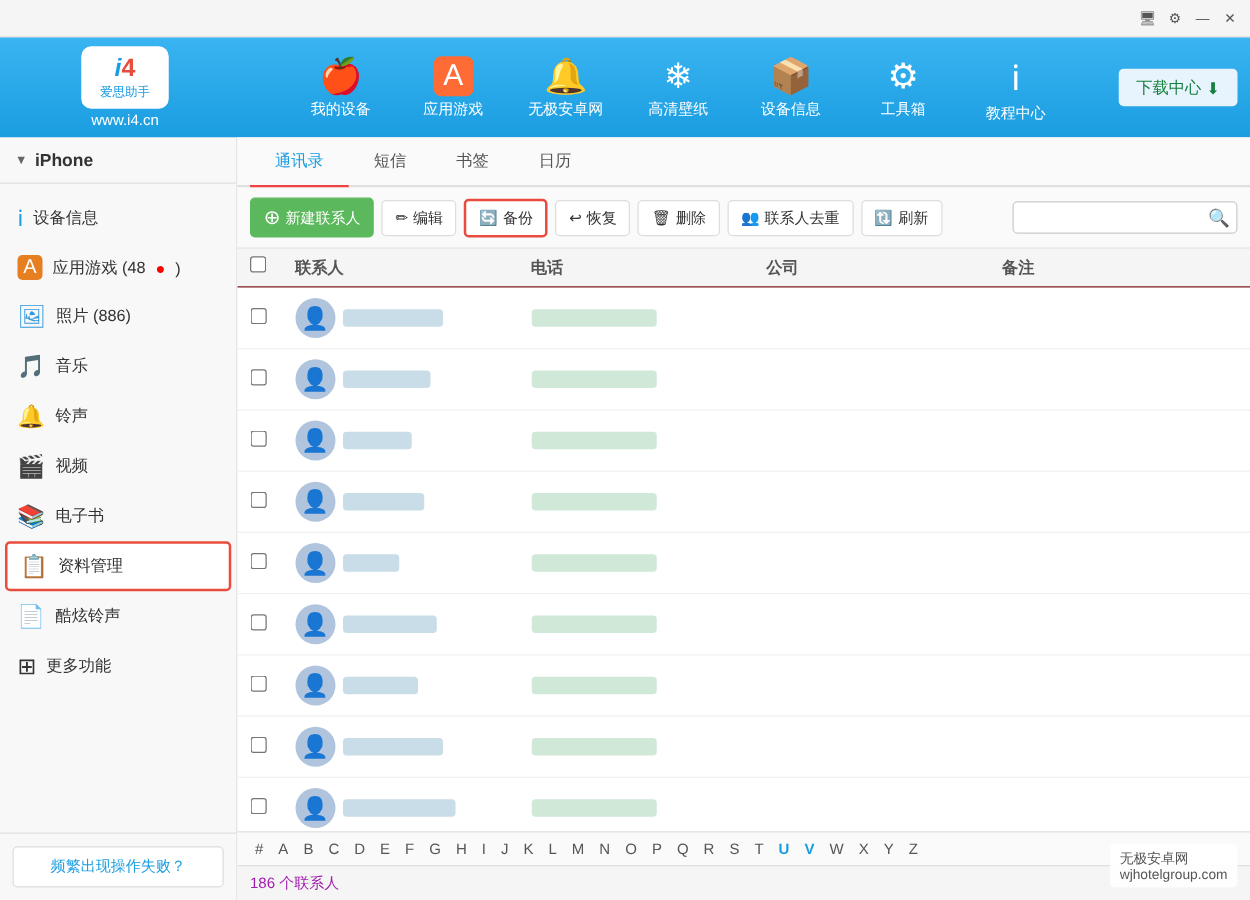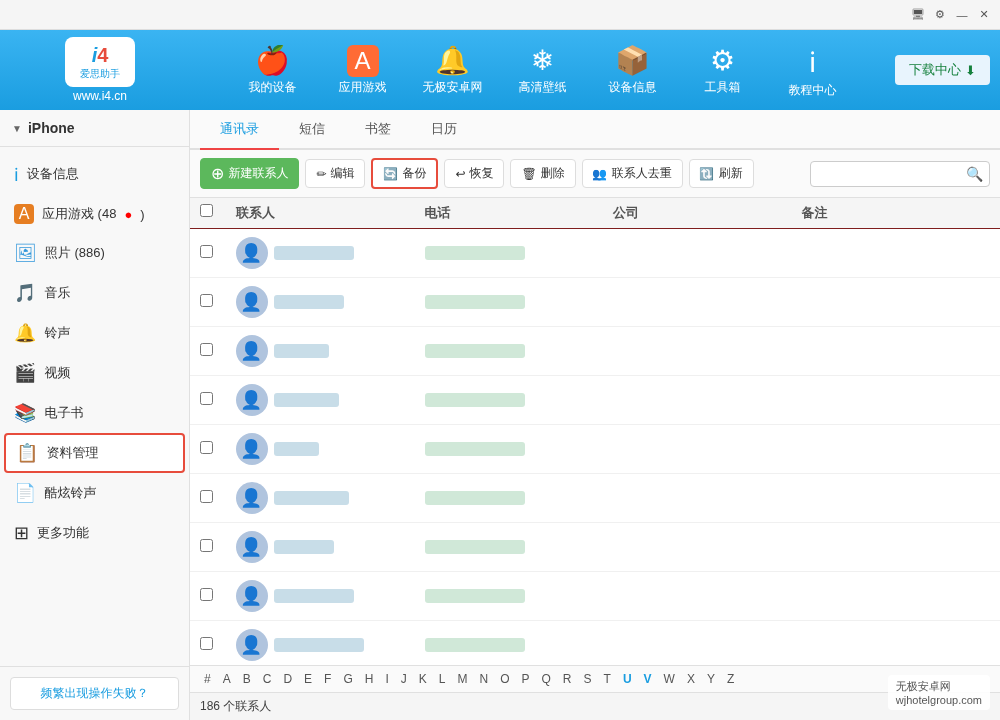--- a/index.html
+++ b/index.html
@@ -265,21 +265,21 @@
     .alpha-char.active { color: #1a9de0; font-weight: bold; }
 
     
     .status-bar {
       display: flex;
       align-items: center;
       padding: 5px 10px;
       background: #f5f5f5;
       border-top: 1px solid #e0e0e0;
       font-size: 12px;
-      color: #404040;
+      color: #a21caf;
     }
 
     
     .watermark {
       position: fixed;
       bottom: 10px;
       right: 10px;
       background: rgba(255,255,255,0.9);
       padding: 4px 8px;
       border-radius: 4px;

